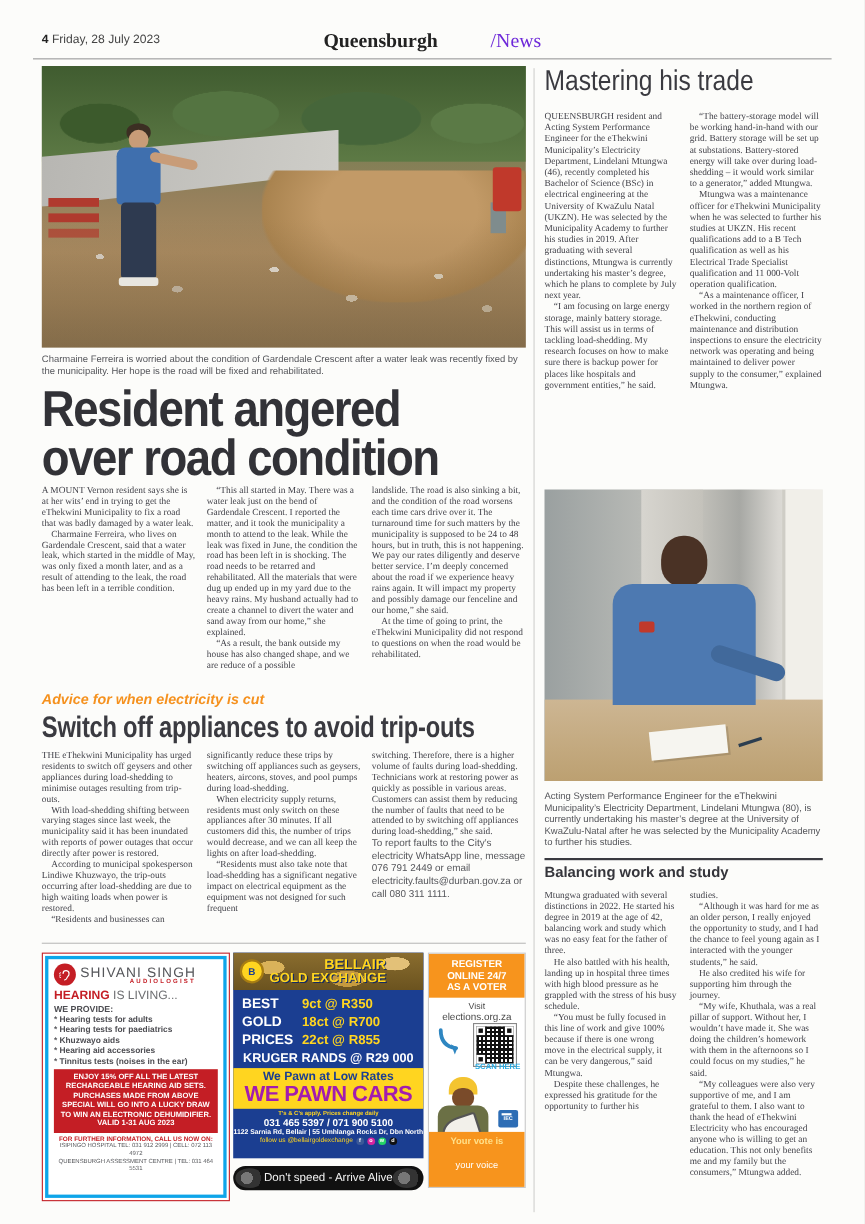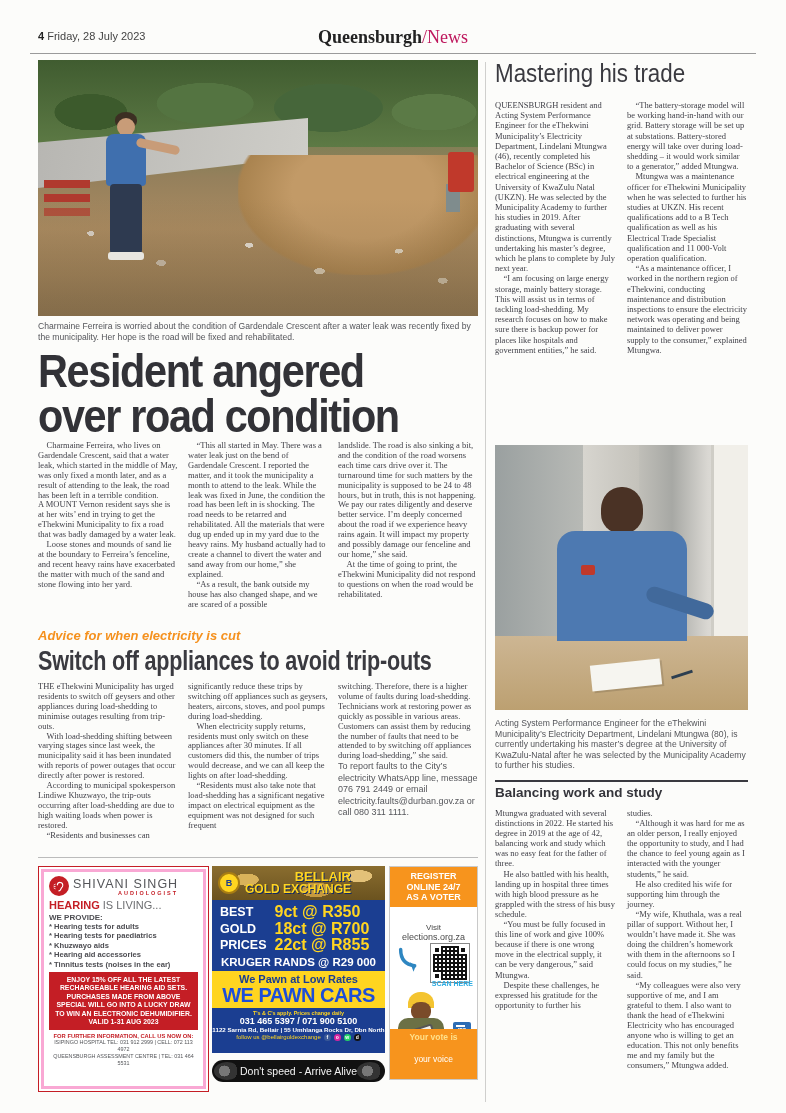--- a/index.html
+++ b/index.html
@@ -4,21 +4,21 @@
 <style>
   html,body{margin:0;padding:0;background:#e8e8e6;}
   .page{position:relative;width:786px;height:1113px;background:#fcfcfa;overflow:hidden;
         font-family:"Liberation Serif",serif;color:#3f3f47;}
   .abs{position:absolute;}
   
   .ph-left{left:38px;top:30px;font-family:"Liberation Sans",sans-serif;font-size:11px;color:#444;}
   .ph-left b{font-weight:bold;color:#222;}
   .ph-center{left:0;top:27px;width:786px;text-align:center;font-size:18px;color:#222;}
   .ph-center .mb{font-weight:bold;}
-  .ph-center .mr{font-weight:normal;color:#be185d;}
+  .ph-center .mr{font-weight:normal;color:#6d28d9;padding-left:48px;}
   .hrule{left:30px;top:53px;width:726px;height:0;border-top:1.5px solid #9a9a9a;}
   .vrule{left:485px;top:62px;width:0;height:1040px;border-left:1px solid #cfcfcd;}
   .adrule{left:38px;top:857px;width:440px;height:0;border-top:1px solid #bbb;}
   
   .photo1{left:38px;top:60px;width:440px;height:256px;overflow:hidden;background:linear-gradient(180deg,#4f6e38 0%,#66804a 18%,#7d7f54 30%,#95805c 46%,#a98a60 66%,#9c8058 84%,#8a7350 100%);}
   .p1-foliage{position:absolute;left:0;top:0;width:100%;height:34%;background:
       radial-gradient(60px 30px at 12% 60%,#3c5a2c 0 60%,transparent 61%),
       radial-gradient(80px 34px at 38% 50%,#547441 0 60%,transparent 61%),
       radial-gradient(90px 40px at 66% 55%,#46663a 0 60%,transparent 61%),
       radial-gradient(70px 30px at 90% 60%,#5b7a46 0 60%,transparent 61%),
@@ -70,21 +70,21 @@
   .body2{left:38px;top:682px;width:440px;}
   .tcols{left:495px;top:100px;width:253px;display:flex;gap:12px;}
   .tcols .col{width:120px;font-size:8.5px;line-height:10.2px;}
   .subrule{left:495px;top:780px;width:253px;border-top:2px solid #3a3a40;}
   .subhead{left:495px;top:785px;width:253px;font-family:"Liberation Sans",sans-serif;font-weight:bold;font-size:13.5px;color:#35353b;}
   .scols{left:495px;top:808px;width:253px;display:flex;gap:12px;}
   .scols .col{width:120px;font-size:8.5px;line-height:10.1px;}
   .report{font-family:"Liberation Sans",sans-serif;font-size:9px;line-height:11.5px;color:#55565b;}
   
   .ad-hear{left:38px;top:866px;width:169px;height:224px;border:1px solid #c41e25;background:#fff;}
-  .ad-hear .inner{position:absolute;inset:2px;border:3px solid #f9a8d4;padding:4px 5px;box-sizing:border-box;font-family:"Liberation Sans",sans-serif;}
+  .ad-hear .inner{position:absolute;inset:2px;border:3px solid #0ea5e9;padding:4px 5px;box-sizing:border-box;font-family:"Liberation Sans",sans-serif;}
   .hear-logo-row{display:flex;align-items:center;gap:4px;}
   .ear-badge{width:20px;height:20px;border-radius:50%;background:#c41e25;flex:0 0 auto;display:flex;align-items:center;justify-content:center;}
   .hear-brand{font-size:12.5px;letter-spacing:1px;color:#55565a;font-weight:400;}
   .hear-sub{font-size:5.5px;letter-spacing:2px;color:#c41e25;font-weight:bold;text-align:right;margin-top:-1px;}
   .hear-tag{margin-top:3px;font-size:11px;color:#6d6e71;}
   .hear-tag .acc{color:#c41e25;font-weight:bold;}
   .hear-provide{margin-top:2px;font-size:8px;font-weight:bold;color:#4d4d52;}
   .hear-list p{margin:0;font-size:7.6px;line-height:9.4px;font-weight:bold;color:#4d4d52;}
   .hear-promo{margin-top:3px;background:#c41e25;color:#fff;font-weight:bold;font-size:6.9px;line-height:8.4px;text-align:center;padding:4px 3px;}
   .hear-foot1{margin-top:3px;font-size:5.8px;font-weight:bold;color:#c41e25;text-align:center;}
@@ -94,37 +94,37 @@
   .gold-head{position:relative;height:34px;background:
       radial-gradient(20px 10px at 20% 40%,#d9b25a 0 60%,transparent 61%),
       radial-gradient(26px 12px at 60% 70%,#c69a3f 0 60%,transparent 61%),
       radial-gradient(22px 10px at 85% 30%,#e3c178 0 60%,transparent 61%),
       linear-gradient(180deg,#8a6d2f,#6b531f);display:flex;align-items:center;gap:5px;padding:0 6px;}
   .coin{width:22px;height:22px;border-radius:50%;background:#ffd520;border:2px solid #a87d12;box-sizing:border-box;display:flex;align-items:center;justify-content:center;color:#1b3e91;font-size:9px;font-weight:bold;}
   .gold-name{color:#ffd520;font-weight:bold;line-height:12px;font-size:13px;text-shadow:1px 1px 0 #132a63;text-align:right;}
   .gold-name .l2{font-size:12px;}
   .gold-prices{padding:4px 8px 0 8px;display:flex;gap:8px;}
   .gold-lab p{margin:0;color:#fff;font-weight:bold;font-size:12.5px;line-height:16.5px;}
-  .gold-val p{margin:0;color:#ffd520;font-weight:bold;font-size:16px;line-height:16.5px;white-space:nowrap;}
+  .gold-val p{margin:0;color:#ffd520;font-weight:bold;font-size:12px;line-height:16.5px;white-space:nowrap;}
   .kruger{margin-top:2px;text-align:center;color:#fff;font-weight:bold;font-size:11.5px;}
   .pawn-band{margin-top:3px;background:#ffd520;text-align:center;padding:2px 0 3px;}
   .pawn-rates{color:#1b3e91;font-weight:bold;font-size:11px;}
-  .pawn-cars{color:#1d4ed8;font-weight:bold;font-size:20px;line-height:20px;letter-spacing:-.5px;}
+  .pawn-cars{color:#a21caf;font-weight:bold;font-size:20px;line-height:20px;letter-spacing:-.5px;}
   .gold-foot{text-align:center;color:#fff;}
   .gold-terms{font-size:5.4px;color:#ffd520;font-weight:bold;margin-top:2px;}
   .gold-phones{font-size:9px;font-weight:bold;}
   .gold-addr{font-size:6.2px;font-weight:bold;}
   .gold-follow{font-size:6px;color:#ffd520;display:flex;justify-content:center;align-items:center;gap:3px;margin-top:1px;}
   .soc{width:7px;height:7px;border-radius:50%;display:inline-flex;align-items:center;justify-content:center;color:#fff;font-size:5px;font-weight:bold;}
   .soc.fb{background:#3b5998;}.soc.ig{background:#d6249f;}.soc.wa{background:#25d366;}.soc.tk{background:#111;}
   
   .ad-voter{left:389px;top:866px;width:89px;height:214px;background:#fff;border:1px solid #c9c9c9;box-sizing:border-box;font-family:"Liberation Sans",sans-serif;overflow:hidden;}
   .voter-head{background:#f7941d;padding:4px 2px;text-align:center;}
   .voter-head p{margin:0;color:#fff;font-weight:bold;font-size:9px;line-height:10.5px;}
-  .voter-visit{text-align:center;color:#4a4a4a;margin-top:16px;}
+  .voter-visit{text-align:center;color:#4a4a4a;margin-top:3px;}
   .voter-visit .v1{font-size:8px;}
   .voter-visit .v2{font-size:9px;}
   .qr-row{position:relative;height:50px;}
   .qr{position:absolute;right:8px;top:2px;width:34px;height:34px;background:
       repeating-linear-gradient(0deg,#111 0 2px,transparent 2px 4px),
       repeating-linear-gradient(90deg,#111 0 2px,transparent 2px 4px);border:2px solid #fff;outline:1px solid #888;}
   .qr i{position:absolute;width:8px;height:8px;background:#111;border:2px solid #fff;box-sizing:border-box;}
   .qr i.a{left:0;top:0;} .qr i.b{right:0;top:0;} .qr i.c{left:0;bottom:0;}
   .scan{position:absolute;right:4px;top:38px;color:#29abe2;font-weight:bold;font-size:7px;}
   .voter-fig{position:relative;height:64px;}
@@ -174,27 +174,26 @@
     </div>
   </div>
   <div class="abs caption cap1">Charmaine Ferreira is worried about the condition of Gardendale Crescent after a water leak was recently fixed by the municipality. Her hope is the road will be fixed and rehabilitated.</div>
 
   <h1 class="abs hl1" style="margin:0">
     <span>Resident angered</span>
     <span>over road condition</span>
   </h1>
   <div class="abs cols body1">
     <div class="col">
+        <p>A MOUNT Vernon resident says she is at her wits’ end in trying to get the eThekwini Municipality to fix a road that was badly damaged by a water leak.</p>
         <p> Charmaine Ferreira, who lives on Gardendale Crescent, said that a water leak, which started in the middle of May, was only fixed a month later, and as a result of attending to the leak, the road has been left in a terrible condition.</p>
-        <p>A MOUNT Vernon resident says she is at her wits’ end in trying to get the eThekwini Municipality to fix a road that was badly damaged by a water leak.</p>
-        <p> Loose stones and mounds of sand lie at the boundary to Ferreira’s fenceline, and recent heavy rains have exacerbated the matter with much of the sand and stone flowing into her yard.</p>
       </div>
     <div class="col">
         <p> “This all started in May. There was a water leak just on the bend of Gardendale Crescent. I reported the matter, and it took the municipality a month to attend to the leak. While the leak was fixed in June, the condition the road has been left in is shocking. The road needs to be retarred and rehabilitated. All the materials that were dug up ended up in my yard due to the heavy rains. My husband actually had to create a channel to divert the water and sand away from our home,” she explained.</p>
-        <p> “As a result, the bank outside my house has also changed shape, and we are scared of a possible</p>
+        <p> “As a result, the bank outside my house has also changed shape, and we are reduce of a possible</p>
       </div>
     <div class="col">
         <p>landslide. The road is also sinking a bit, and the condition of the road worsens each time cars drive over it. The turnaround time for such matters by the municipality is supposed to be 24 to 48 hours, but in truth, this is not happening. We pay our rates diligently and deserve better service. I’m deeply concerned about the road if we experience heavy rains again. It will impact my property and possibly damage our fenceline and our home,” she said.</p>
         <p> At the time of going to print, the eThekwini Municipality did not respond to questions on when the road would be rehabilitated.</p>
       </div>
   </div>
 
   <div class="abs kicker">Advice for when electricity is cut</div>
   <h2 class="abs hl2" style="margin:0">
     <span>Switch off appliances to avoid trip-outs</span>

